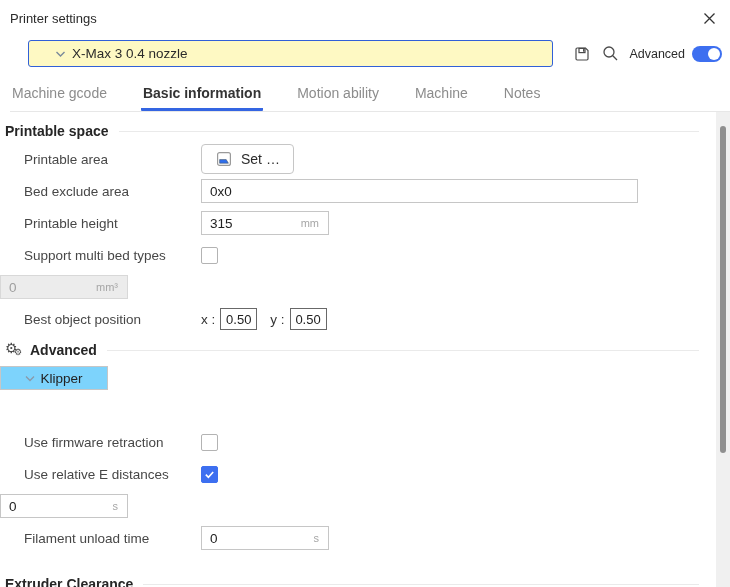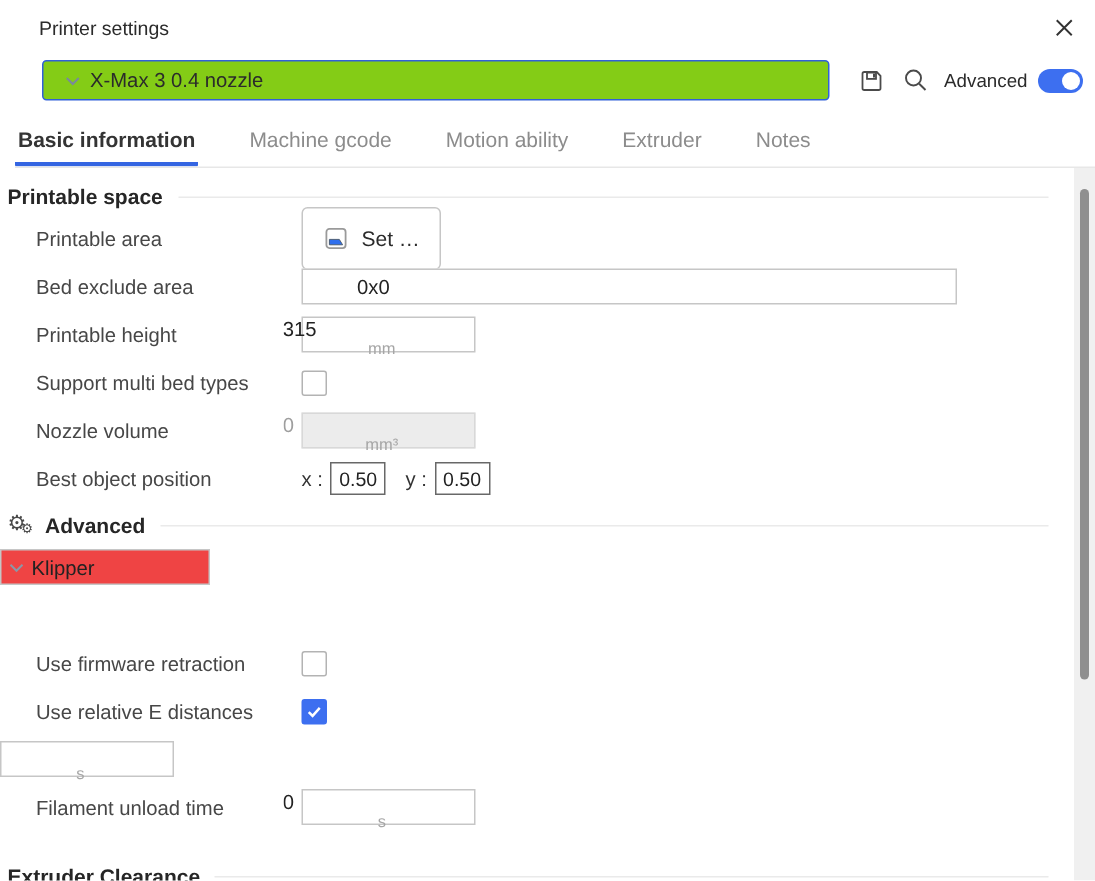--- a/index.html
+++ b/index.html
@@ -3,28 +3,28 @@
 <meta charset="utf-8">
 <style>
   html,body{margin:0;padding:0;}
   body{
     width:730px;height:587px;overflow:hidden;background:#fff;
     font-family:"Liberation Sans",sans-serif;position:relative;
     -webkit-font-smoothing:antialiased;
   }
   
   .titlebar{display:flex;align-items:center;justify-content:space-between;
-    padding:7px 12px 0 26px;height:22px;}
+    padding:7px 12px 0 10px;height:22px;}
   .titlebar .title{font-size:13px;color:#2b2b2b;}
   .close-btn{cursor:default;display:flex;align-items:center;justify-content:center;
     width:18px;height:18px;}
   
   .preset-row{display:flex;align-items:center;margin:11px 8px 0 28px;}
   .combo{display:flex;align-items:center;width:542px;height:27px;box-sizing:border-box;
-    background:#84cc16;border:1.5px solid #3160d8;border-radius:3px;padding:0 12px;}
+    background:#fef9c3;border:1.5px solid #3160d8;border-radius:3px;padding:0 24px;}
   .combo .chev{margin:0 6px 0 2px;display:flex;}
   .combo .combo-text{font-size:13.5px;color:#2b2b2b;}
   .bar-icon{display:flex;align-items:center;justify-content:center;width:22px;height:22px;margin-left:8px;}
   .adv-label{font-size:12.5px;color:#2b2b2b;margin:0 7px 0 8px;}
   .toggle{position:relative;width:30px;height:16px;border-radius:9px;background:#c7c7c7;flex:none;}
   .toggle[data-checked="true"]{background:#3d6ff0;}
   .toggle .knob{position:absolute;top:2px;left:2px;width:12px;height:12px;border-radius:50%;background:#fff;}
   .toggle[data-checked="true"] .knob{left:auto;right:2px;}
   
   .tabs{display:flex;align-items:flex-end;gap:32px;margin:16px 0 0 10px;
@@ -37,30 +37,30 @@
   .section-head .gear-wrap{position:relative;width:21px;height:20px;margin-right:4px;color:#4a4a4a;}
   .gear-big{position:absolute;left:0;top:0px;font-size:14px;line-height:16px;}
   .gear-small{position:absolute;left:9px;top:7px;font-size:9px;line-height:10px;}
   .section-head .sec-title{font-size:14px;font-weight:bold;color:#262626;white-space:nowrap;}
   .section-head .sec-line{flex:1;height:1px;background:#eaeaea;margin-left:10px;}
   .row{display:flex;align-items:center;height:32px;}
   .row .lbl{width:201px;box-sizing:border-box;padding-left:24px;font-size:13.5px;color:#474747;flex:none;}
   .field{display:flex;align-items:center;border:1px solid #c6c6c6;height:24px;
     box-sizing:border-box;background:#fff;}
   .field input{border:none;outline:none;flex:1;min-width:0;font-family:"Liberation Sans",sans-serif;
-    font-size:13.5px;color:#222;padding:0 0 0 8px;background:transparent;margin-left:28px;}
+    font-size:13.5px;color:#222;padding:0 0 0 8px;background:transparent;}
   .field .unit{color:#a6a6a6;font-size:11px;padding-right:9px;flex:none;}
-  .field.narrow{width:116px;flex-direction:column;}
+  .field.narrow{width:128px;}
   .field.wide{width:437px;}
   .field[data-disabled="true"]{background:#ececec;border-color:#d8d8d8;}
   .field[data-disabled="true"] input{color:#9e9e9e;}
-  .dropdown{display:flex;align-items:center;width:140px;height:24px;box-sizing:border-box;
-    border:1px solid #c6c6c6;background:#ef4444;padding:0 5px;}
+  .dropdown{display:flex;align-items:center;width:108px;height:24px;box-sizing:border-box;
+    border:1px solid #c6c6c6;background:#7dd3fc;padding:0 5px;justify-content:center;}
   .dropdown .dd-text{font-size:13.5px;color:#222;margin-left:5px;}
-  .set-btn{display:flex;align-items:center;gap:8px;height:42px;padding:0 13px;
+  .set-btn{display:flex;align-items:center;gap:8px;height:30px;padding:0 13px;
     border:1px solid #c6c6c6;border-radius:4px;background:#fff;font-size:14px;color:#2b2b2b;}
   .checkbox{width:17px;height:17px;box-sizing:border-box;border:1px solid #b3b3b3;border-radius:2px;
     background:#fff;display:flex;align-items:center;justify-content:center;}
   .checkbox svg{display:none;}
   .checkbox[data-checked="true"]{background:#3d6ff0;border-color:#3d6ff0;}
   .checkbox[data-checked="true"] svg{display:block;}
   .xy-lbl{font-size:13.5px;color:#333;margin-right:5px;}
   .xy-lbl.y{margin-left:13px;}
   .mini{width:37px;height:22px;box-sizing:border-box;border:1px solid #686868;text-align:center;
     font-family:"Liberation Sans",sans-serif;font-size:13px;color:#222;outline:none;padding:0;background:#fff;}
@@ -103,24 +103,24 @@
       <path d="M10.8 10.8 L15 15"></path>
     </svg>
   </span>
   <span class="adv-label">Advanced</span>
   <span class="toggle" data-checked="true">
     <span class="knob"></span>
   </span>
 </div>
 
 <div class="tabs">
+  <span class="tab">Machine gcode</span>
   <span class="tab active">Basic information</span>
-  <span class="tab">Machine gcode</span>
   <span class="tab">Motion ability</span>
-  <span class="tab">Extruder</span>
+  <span class="tab">Machine</span>
   <span class="tab">Notes</span>
 </div>
 
 <div class="content">
 
   <div class="section-head">
     <span class="sec-title">Printable space</span>
     <span class="sec-line"></span>
   </div>
 
@@ -153,21 +153,20 @@
   </div>
 
   <div class="row">
     <span class="lbl">Support multi bed types</span>
     <span class="checkbox" data-checked="false">
       
     </span>
   </div>
 
   <div class="row">
-    <span class="lbl">Nozzle volume</span>
     <div class="field narrow" data-disabled="true">
       <input disabled="" value="0" style="">
       <span class="unit">mm³</span>
     </div>
   </div>
 
   <div class="row">
     <span class="lbl">Best object position</span>
     <span class="xy-lbl">x :</span>
     <input class="mini" value="0.50" style="">

